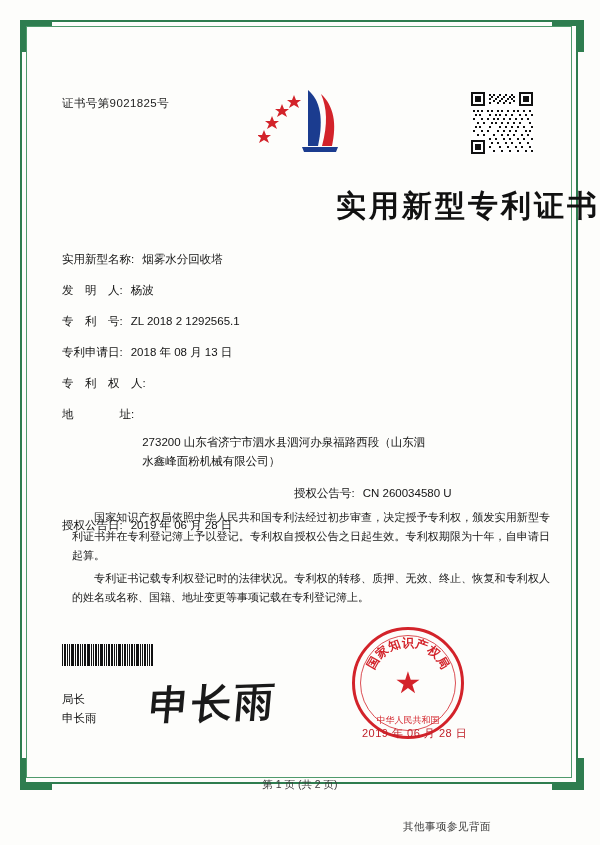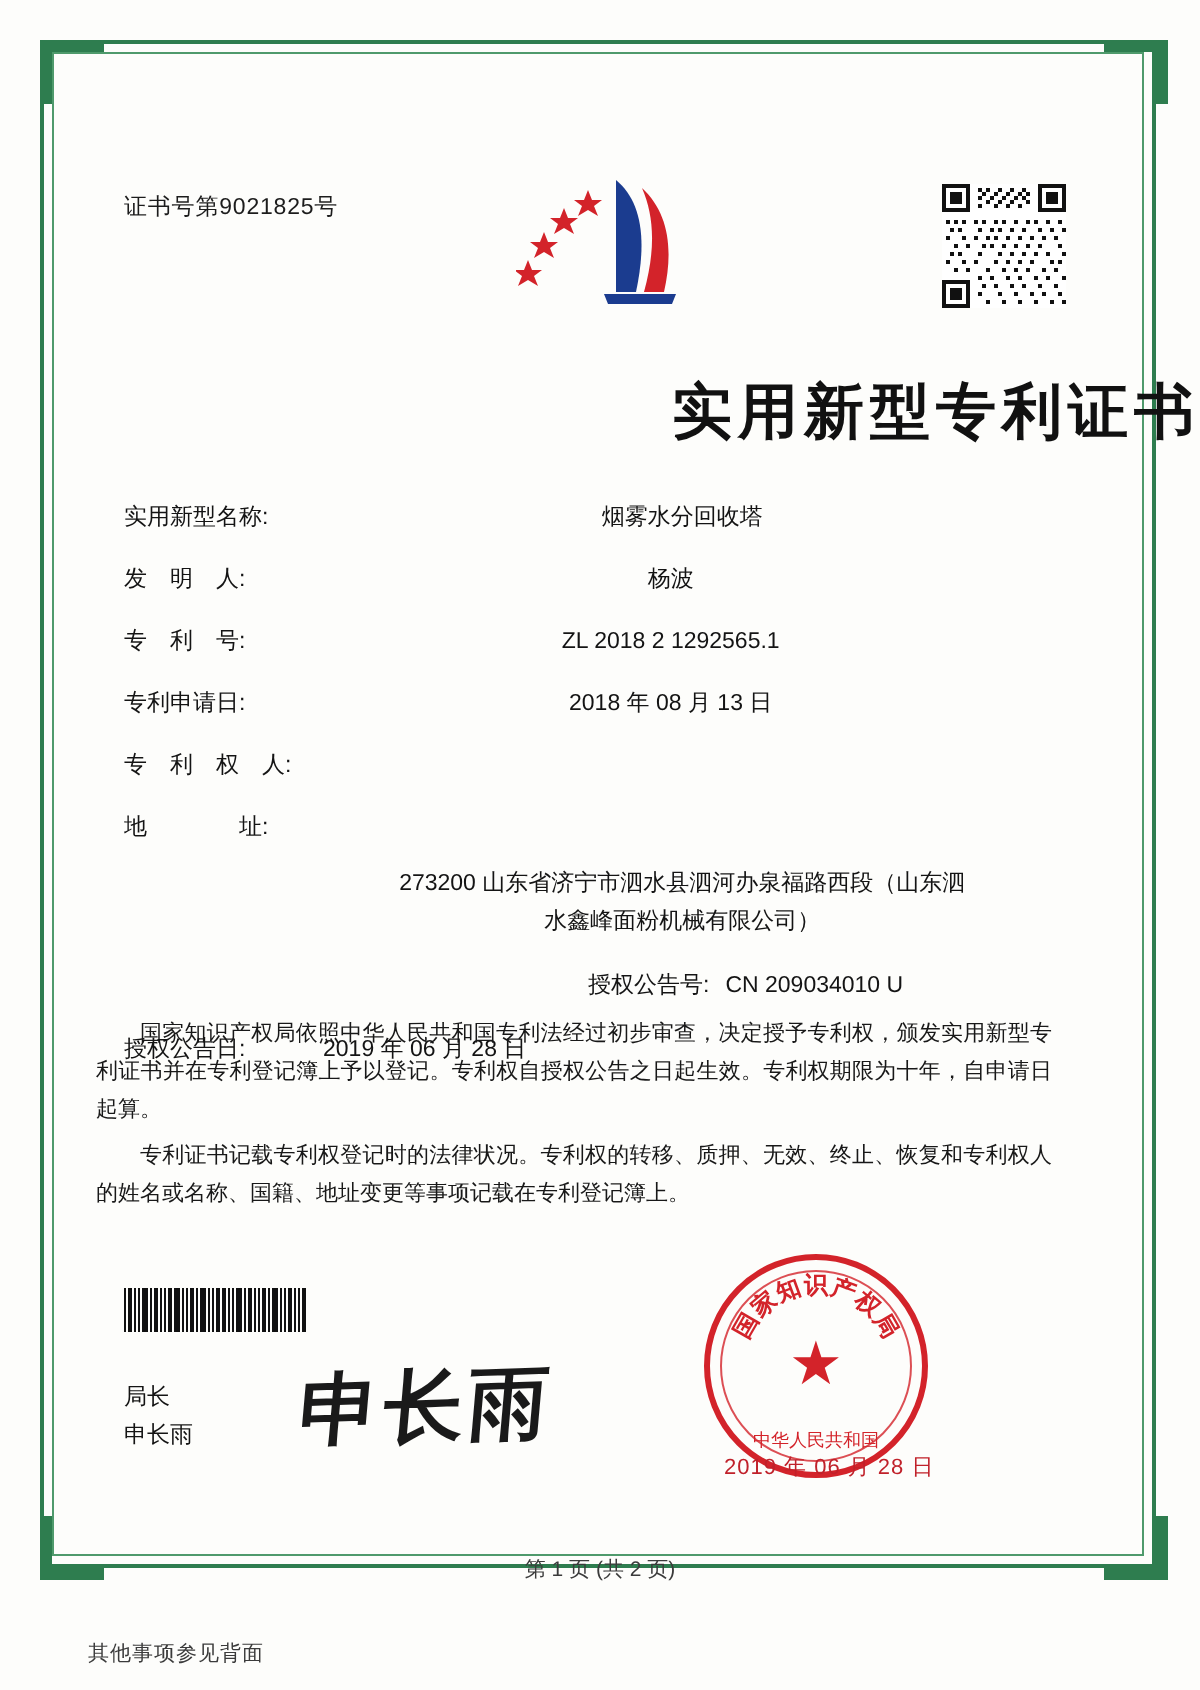--- a/index.html
+++ b/index.html
@@ -96,38 +96,37 @@
     margin-bottom: 13px;
     color: #141414;
   }
   .field-label {
     white-space: nowrap;
     flex: 0 0 auto;
   }
   .field-value {
     flex: 1 1 auto;
     padding-left: 8px;
-    text-align: center;
   }
   .field-row.addr .field-value {
     line-height: 19px;
     margin-top: 28px;
   }
   .inline-pair {
     display: flex;
     width: 100%;
   }
   .inline-pair .cell {
     display: flex;
   }
   .inline-pair .cell.first { width: 232px; margin-top: 32px; }
 
   .paragraphs {
     position: absolute;
-    left: 48px; top: 508px;
+    left: 72px; top: 508px;
     width: 478px;
     font-size: 11px;
     line-height: 19px;
     text-align: justify;
     color: #181818;
   }
   .paragraphs p {
     margin: 0 0 4px 0;
     text-indent: 22px;
   }
@@ -228,25 +227,24 @@
     left: 0; top: 778px;
     width: 600px;
     text-align: center;
     font-size: 10.5px;
     color: #3b3b3b;
   }
   .footer-note {
     position: absolute;
     left: 0; top: 820px;
     width: 491px;
-    text-align: left;
+    text-align: right;
     font-size: 10.5px;
     color: #3b3b3b;
     letter-spacing: .5px;
-    padding-left: 44px;
   }
 </style>
 </head>
 <body>
 
 <div class="page">
 
   <div class="border-outer"></div>
   <div class="border-inner"></div>
   <div class="corner tl"></div>
@@ -438,21 +436,21 @@
       </div>
     </div>
     <div class="field-row">
       <div class="inline-pair">
         <div class="cell first">
           <span class="field-label">授权公告日:</span>
           <span class="field-value">2019 年 06 月 28 日</span>
         </div>
         <div class="cell">
           <span class="field-label">授权公告号:</span>
-          <span class="field-value">CN 209034010 U</span>
+          <span class="field-value">CN 260034580 U</span>
         </div>
       </div>
     </div>
   </div>
 
   <div class="paragraphs">
     <p>国家知识产权局依照中华人民共和国专利法经过初步审查，决定授予专利权，颁发实用新型专利证书并在专利登记簿上予以登记。专利权自授权公告之日起生效。专利权期限为十年，自申请日起算。</p>
     <p>专利证书记载专利权登记时的法律状况。专利权的转移、质押、无效、终止、恢复和专利权人的姓名或名称、国籍、地址变更等事项记载在专利登记簿上。</p>
   </div>
 

